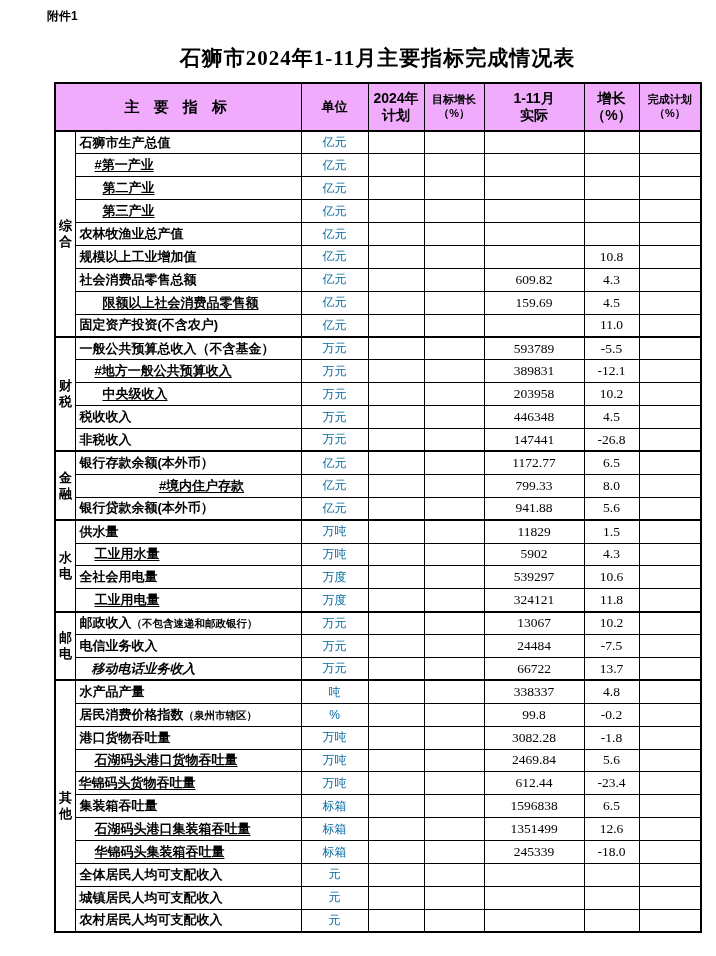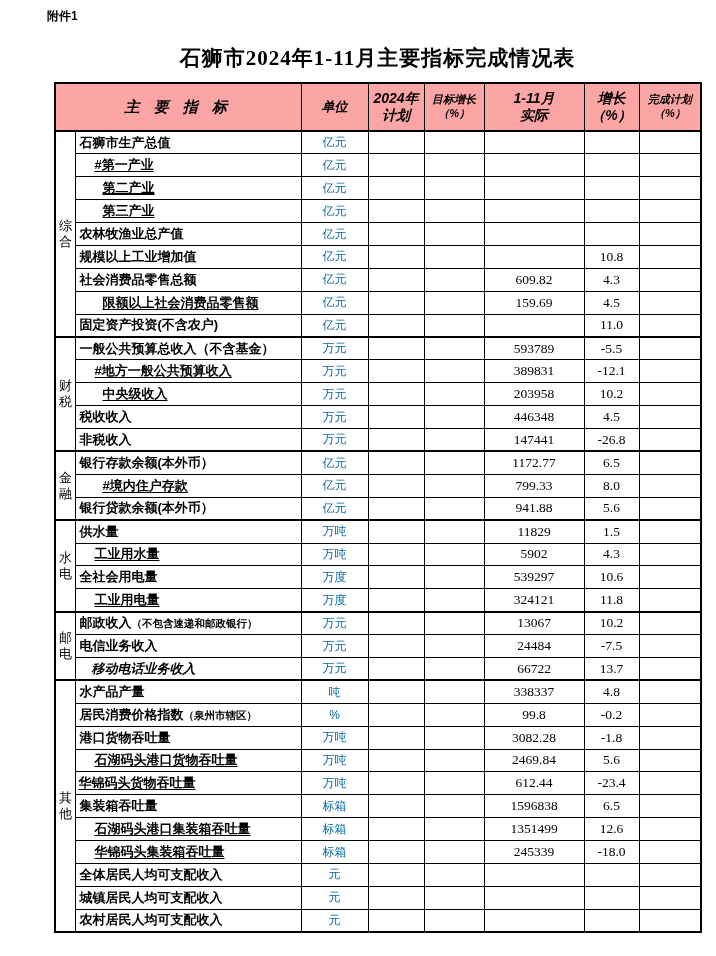--- a/index.html
+++ b/index.html
@@ -27,32 +27,32 @@
     table-layout: fixed;
     border: 2px solid #000;
   }
   td, th {
     border: 1px solid #000;
     padding: 0;
     overflow: hidden;
     white-space: nowrap;
     vertical-align: middle;
   }
-  thead th { border-bottom: 2px solid #000; height: 46px; background: #fca5a5; font-style: italic; }
+  thead th { border-bottom: 2px solid #000; height: 46px; background: #f0abfc; }
   th .h1, th .h2 { display: block; line-height: 1.25; }
   .th-indicator { font-size: 15px; letter-spacing: 5px; }
   .th-unit { font-size: 13px; }
   .th-plan, .th-actual, .th-growth { font-size: 14px; }
   .th-target, .th-completion { font-size: 11px; }
   tbody tr { height: 22.9px; }
   tbody tr.group-start td { border-top: 2px solid #000; }
   td.group-cell {
     width: 20px; padding: 4px 3px;
     word-break: break-all; white-space: normal;
-    text-align: center; font-weight: normal;
+    text-align: center; font-weight: bold;
     font-size: 13px; line-height: 16px;
   }
   td.label-cell { text-align: left; font-weight: bold; font-size: 13px; }
   td.label-cell .u { text-decoration: underline; text-underline-offset: 2px; }
   td.label-cell .small-note { font-size: 10.5px; font-weight: bold; }
   td.unit { text-align: center; font-size: 12px; font-weight: normal; color: #0369a1; }
   td.num {
     text-align: center;
     font-family: "Liberation Serif", serif;
     font-size: 13.5px; font-weight: normal;
@@ -115,21 +115,21 @@
       <tr>
         <td class="label-cell" style="padding-left: 19px;"><span class="u">#第一产业</span></td>
         <td class="unit">亿元</td>
         <td class="num"></td>
         <td class="num"></td>
         <td class="num"></td>
         <td class="num"></td>
         <td class="num"></td>
       </tr>
       <tr>
-        <td class="label-cell" style="padding-left: 27px; text-decoration: underline;"><span class="u">第二产业</span></td>
+        <td class="label-cell" style="padding-left: 27px;"><span class="u">第二产业</span></td>
         <td class="unit">亿元</td>
         <td class="num"></td>
         <td class="num"></td>
         <td class="num"></td>
         <td class="num"></td>
         <td class="num"></td>
       </tr>
       <tr>
         <td class="label-cell" style="padding-left: 27px;"><span class="u">第三产业</span></td>
         <td class="unit">亿元</td>
@@ -234,21 +234,21 @@
         <td class="group-cell" rowspan="3">金融</td>
         <td class="label-cell" style="padding-left: 4px;"><span>银行存款余额(本外币）</span></td>
         <td class="unit">亿元</td>
         <td class="num"></td>
         <td class="num"></td>
         <td class="num">1172.77</td>
         <td class="num">6.5</td>
         <td class="num"></td>
       </tr>
       <tr>
-        <td class="label-cell" style="padding-left: 27px;"><span class="u">#境内住户存款</span></td>
+        <td class="label-cell" style="padding-left: 27px; text-align: center;"><span class="u">#境内住户存款</span></td>
         <td class="unit">亿元</td>
         <td class="num"></td>
         <td class="num"></td>
         <td class="num">799.33</td>
         <td class="num">8.0</td>
         <td class="num"></td>
       </tr>
       <tr>
         <td class="label-cell" style="padding-left: 4px;"><span>银行贷款余额(本外币）</span></td>
         <td class="unit">亿元</td>

